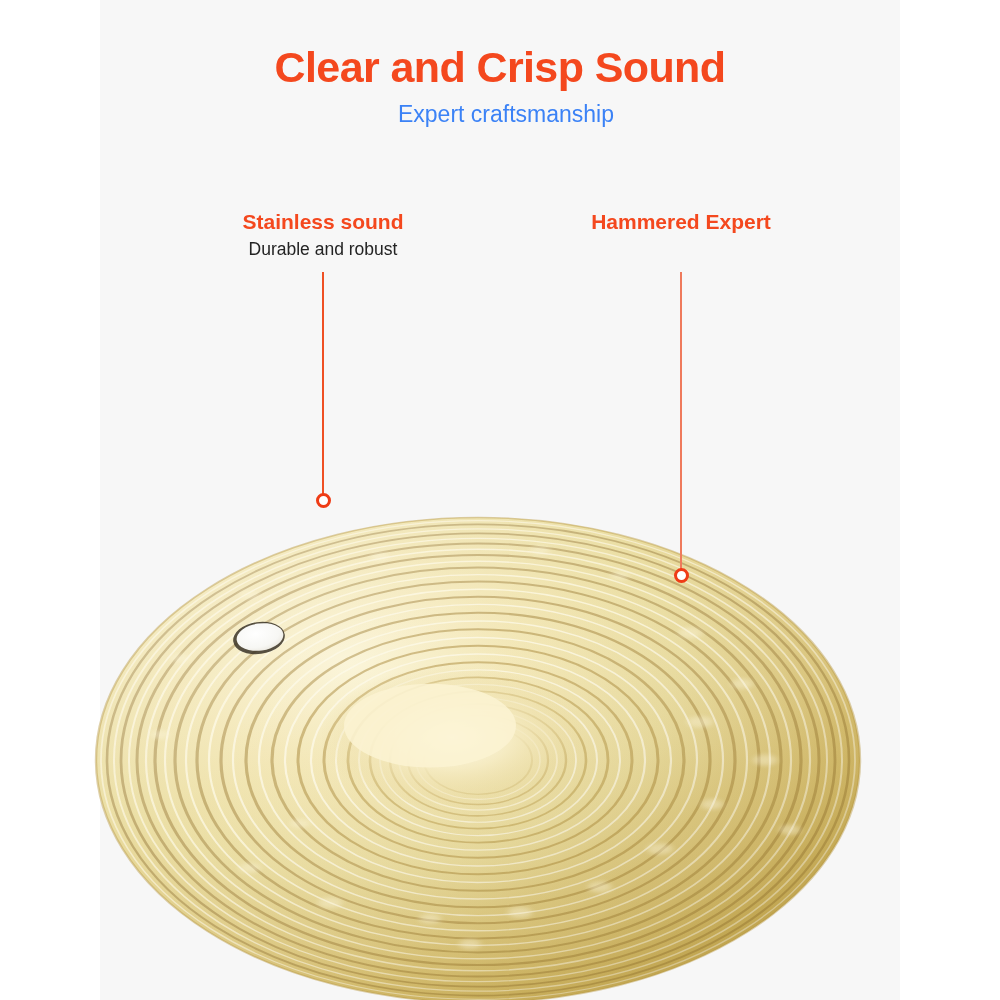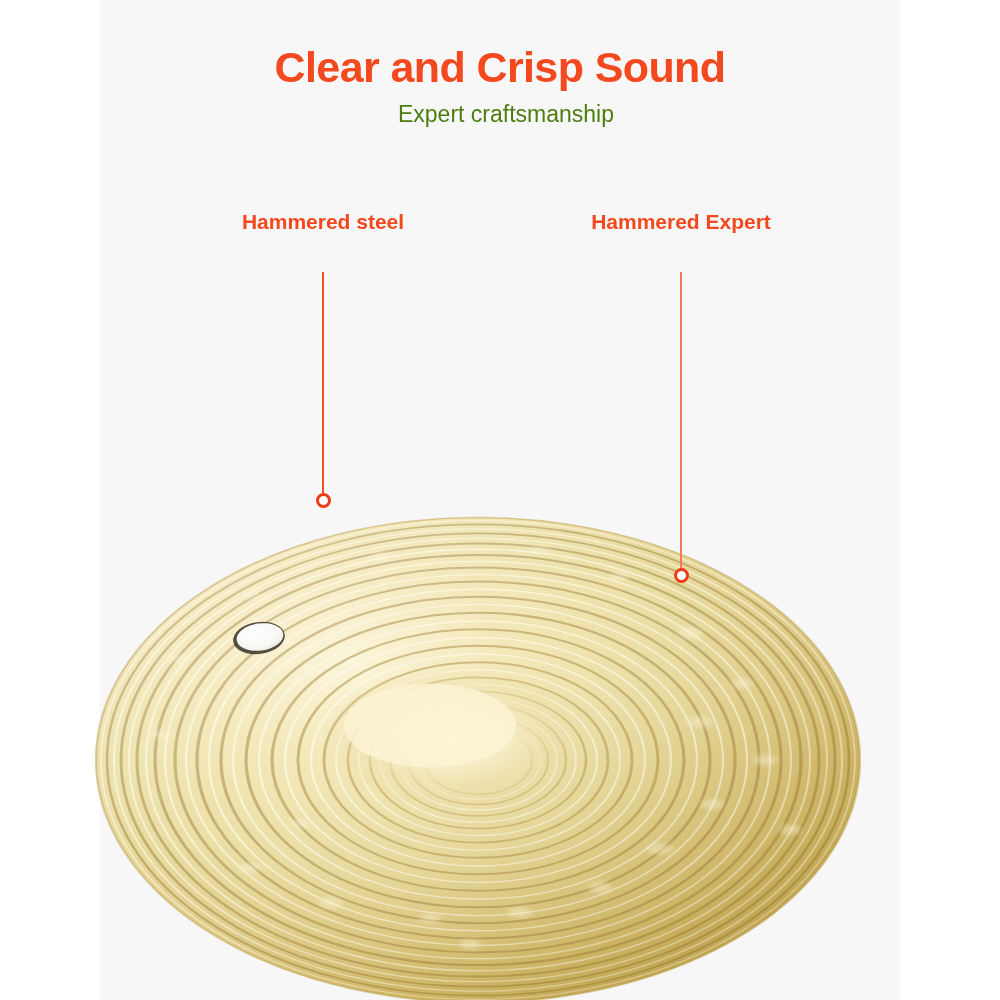--- a/index.html
+++ b/index.html
@@ -38,21 +38,21 @@
     font-size: 43px;
     font-weight: bold;
     letter-spacing: -0.6px;
     color: #f4481e;
     line-height: 1.08;
     margin: 0;
   }
   .subtitle {
     font-size: 23px;
     font-weight: normal;
-    color: #4d7c0f;
+    color: #3b82f6;
     margin: 12px 0 0 0;
     line-height: 1.1;
     padding-left: 12px;
   }
 
   
   .callout {
     position: absolute;
     z-index: 40;
     text-align: center;
@@ -241,21 +241,22 @@
       </g>
     </svg>
   </div>
 
   <div class="header">
     <h1 class="title">Clear and Crisp Sound</h1>
     <p class="subtitle">Expert craftsmanship</p>
   </div>
 
   <div class="callout" id="callout-1">
-    <div class="callout-title">Hammered steel</div>
+    <div class="callout-title">Stainless sound</div>
+    <div class="callout-sub">Durable and robust</div>
   </div>
   <div class="leader" id="leader-1"></div>
   <div class="marker" id="marker-1"></div>
 
   <div class="callout" id="callout-2">
     <div class="callout-title">Hammered Expert</div>
   </div>
   <div class="leader" id="leader-2"></div>
   <div class="marker" id="marker-2"></div>
 

